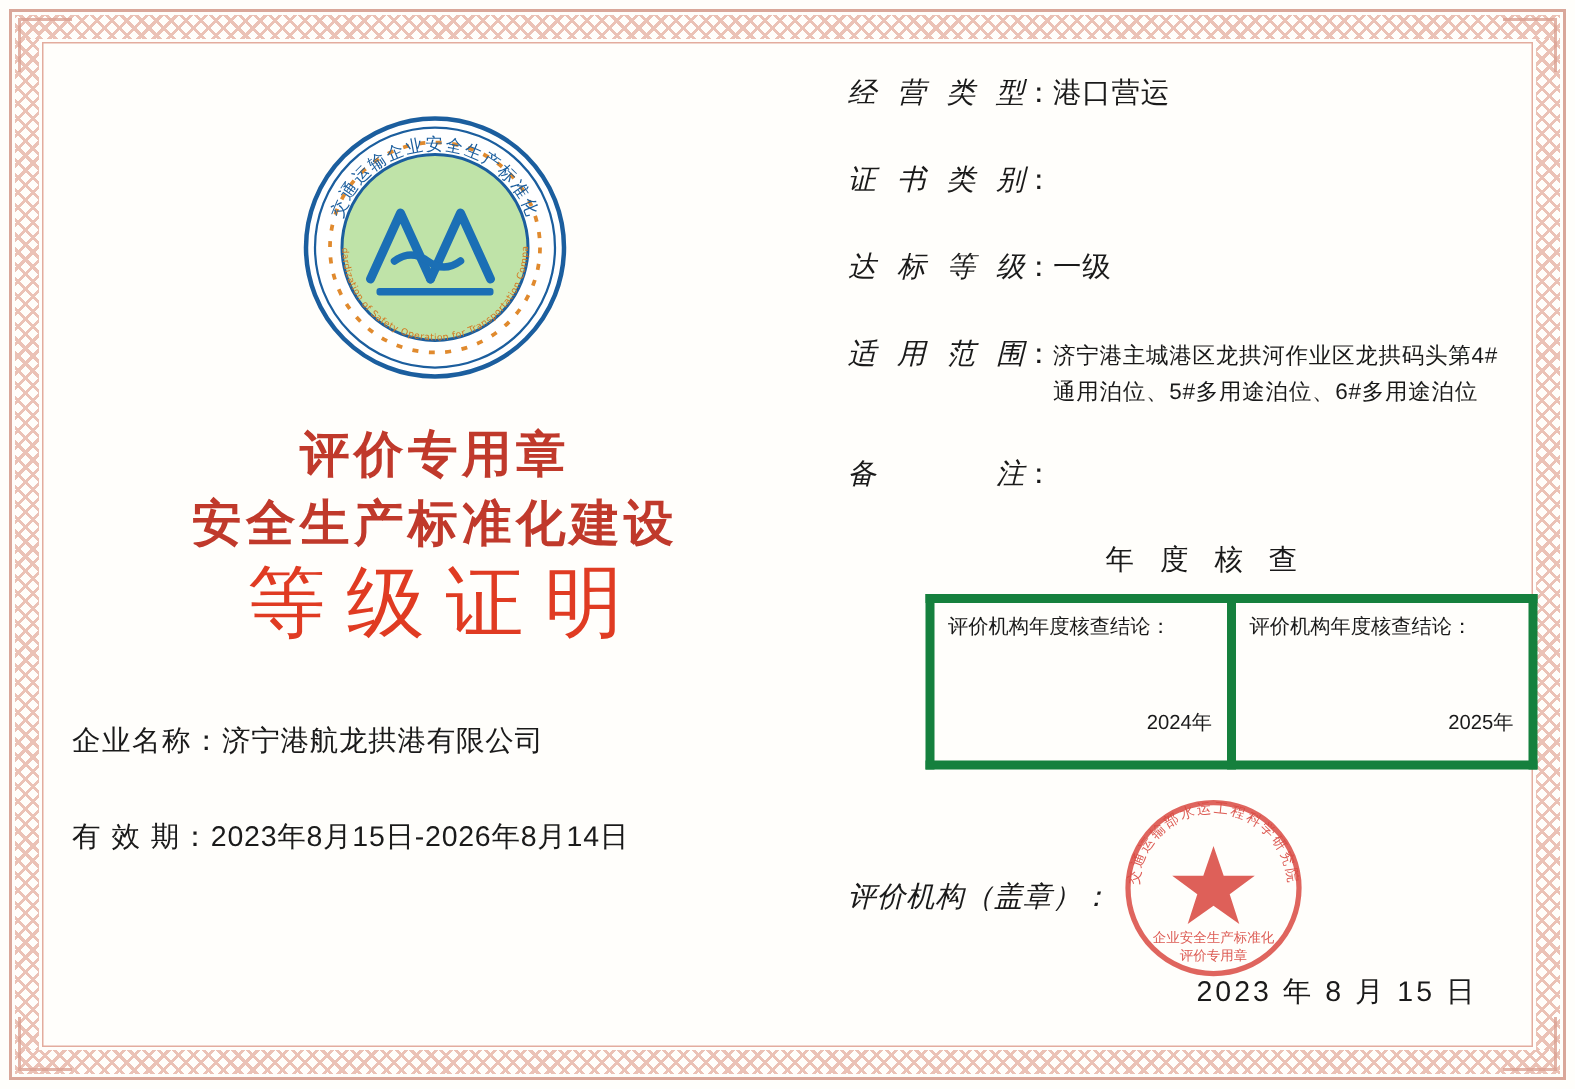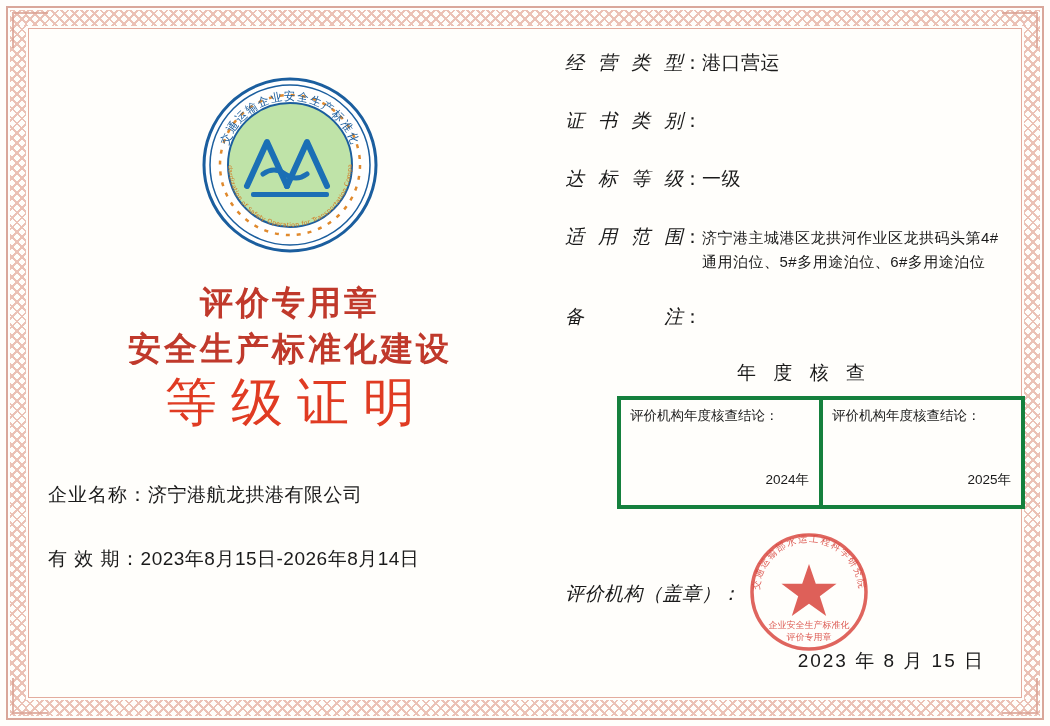--- a/index.html
+++ b/index.html
@@ -159,21 +159,21 @@
     margin: 6px 0 10px 0;
     padding-left: 30px;
   }
   .annual-table {
     border-collapse: collapse;
     width: 408px;
     margin-left: 52px;
     table-layout: fixed;
   }
   .annual-table td {
-    border: 4px solid #15803d;
+    border: 6px solid #15803d;
     vertical-align: top;
     height: 92px;
     padding: 7px 9px 6px 9px;
     font-size: 13.5px;
     position: relative;
   }
   .cell-top { display: block; }
   .cell-year {
     position: absolute;
     right: 10px;

